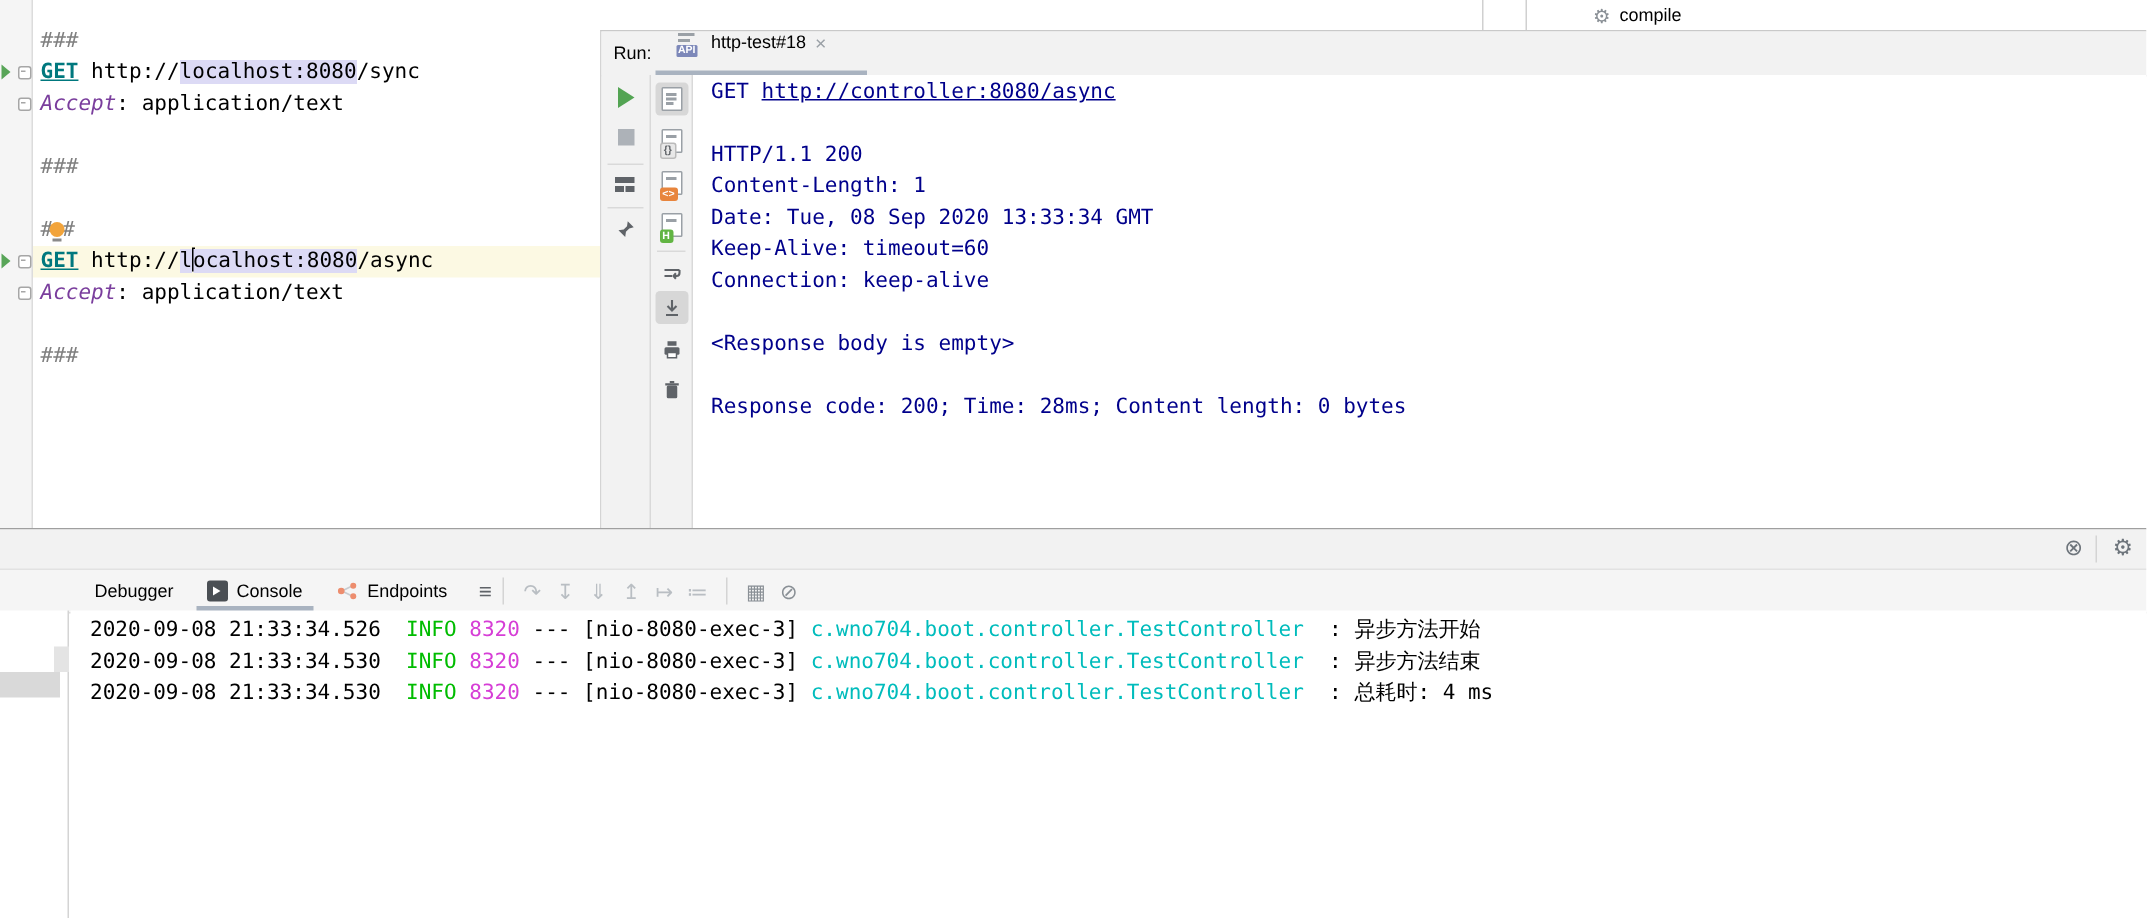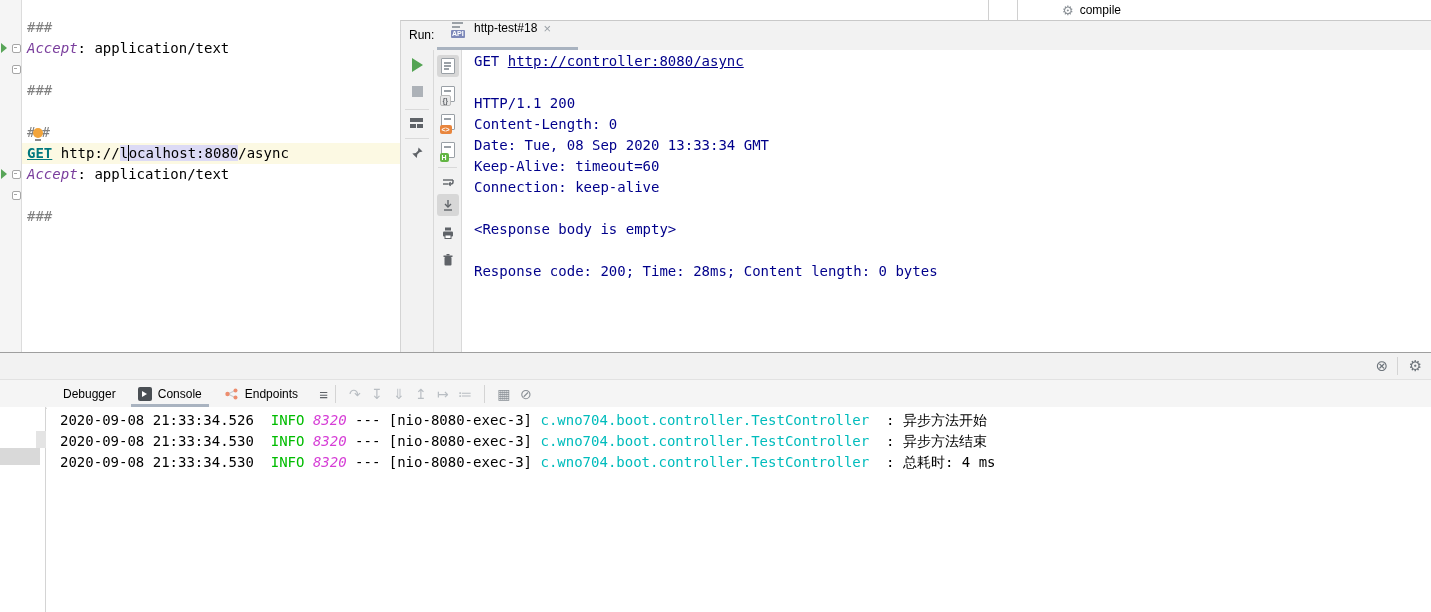--- a/index.html
+++ b/index.html
@@ -83,21 +83,21 @@
   .dtab{position:relative;height:100%;display:flex;align-items:center;gap:6px;padding:0 11px;color:#000;}
   .dtab.selected::after{content:"";position:absolute;left:4px;right:4px;bottom:0;height:4px;background:var(--underline);}
   .console-ic{position:relative;width:14px;height:14px;background:#4a4f54;border-radius:2px;}
   .console-ic::before{content:"";position:absolute;left:4px;top:4px;width:0;height:0;border-top:3px solid transparent;border-bottom:3px solid transparent;border-left:5px solid #fff;}
   .menu-ic{margin-left:10px;color:#5f6368;font-size:15px;letter-spacing:-1px;}
   .vsep{width:1px;height:18px;background:#d4d4d4;margin:0 8px;}
   .step{width:22px;text-align:center;color:#b9bec3;font-size:14px;}
   .step.grid{color:#8a9096;}
   #debug-console{position:absolute;left:47px;top:54px;right:0;bottom:0;background:#fff;padding:3px 0 0 13px;overflow:hidden;}
   .lg-info{color:var(--green);}
-  .lg-pid{color:var(--magenta);font-style:italic;}
+  .lg-pid{color:var(--magenta);}
   .lg-logger{color:var(--cyan);}
   #dbg-left{position:absolute;left:0;top:54px;width:46px;bottom:0;background:#fff;border-right:1px solid var(--bd);box-sizing:border-box;}
   #dbg-left .band{position:absolute;left:0;top:41px;width:40px;height:17px;background:#d9d9d9;}
   #dbg-left .sq{position:absolute;left:36px;top:24px;width:10px;height:17px;background:#e4e4e4;}
   svg{display:block;}
 </style>
 </head>
 <body>
 
 <div id="app">
@@ -106,20 +106,21 @@
     <div id="gutter">
         <span class="fold" style="top: 44px;"></span>
         <span class="fold" style="top: 65px;"></span>
         <span class="fold" style="top: 170px;"></span>
         <span class="fold" style="top: 191px;"></span>
         <span class="runarr" style="top: 43px;"></span>
         <span class="runarr" style="top: 169px;"></span>
       </div>
     <div id="editor-lines">
         <div class="line"><span class="cmt">###</span></div>
+        <div class="line"><span class="kw">GET</span><span class="pl"> http://</span><span class="hl">localhost:8080</span><span class="pl">/sync</span></div>
         <div class="line"><span class="attr">Accept</span><span class="pl">: application/text</span></div>
         <div class="line"></div>
         <div class="line"><span class="cmt">###</span></div>
         <div class="line"></div>
         <div class="line"><span class="cmt">#</span><span class="bulb"></span><span class="cmt">#</span></div>
         <div class="line cur"><span class="kw">GET</span><span class="pl"> http://</span><span class="hl">l</span><span class="caret"></span><span class="hl">ocalhost:8080</span><span class="pl">/async</span></div>
         <div class="line"><span class="attr">Accept</span><span class="pl">: application/text</span></div>
         <div class="line"></div>
         <div class="line"><span class="cmt">###</span></div>
       </div>
@@ -251,21 +252,21 @@
               </g>
             </svg>
       </span>
         </span>
     </div>
 
     <div id="run-console" class="mono">
         <div class="line"><span class="resp">GET </span><span class="resp u">http://controller:8080/async</span></div>
         <div class="line"></div>
         <div class="line"><span class="resp">HTTP/1.1 200</span></div>
-        <div class="line"><span class="resp">Content-Length: 0</span></div>
+        <div class="line"><span class="resp">Content-Length: 1</span></div>
         <div class="line"><span class="resp">Date: Tue, 08 Sep 2020 13:33:34 GMT</span></div>
         <div class="line"><span class="resp">Keep-Alive: timeout=60</span></div>
         <div class="line"><span class="resp">Connection: keep-alive</span></div>
         <div class="line"></div>
         <div class="line"><span class="resp">&lt;Response body is empty&gt;</span></div>
         <div class="line"></div>
         <div class="line"><span class="resp">Response code: 200; Time: 28ms; Content length: 0 bytes</span></div>
       </div>
   </div>
 

